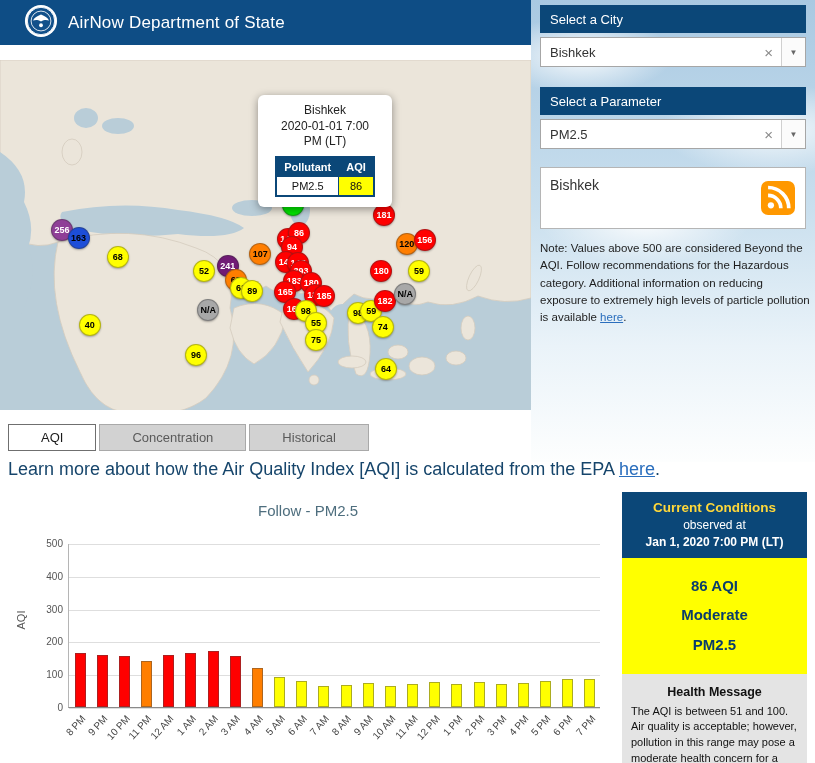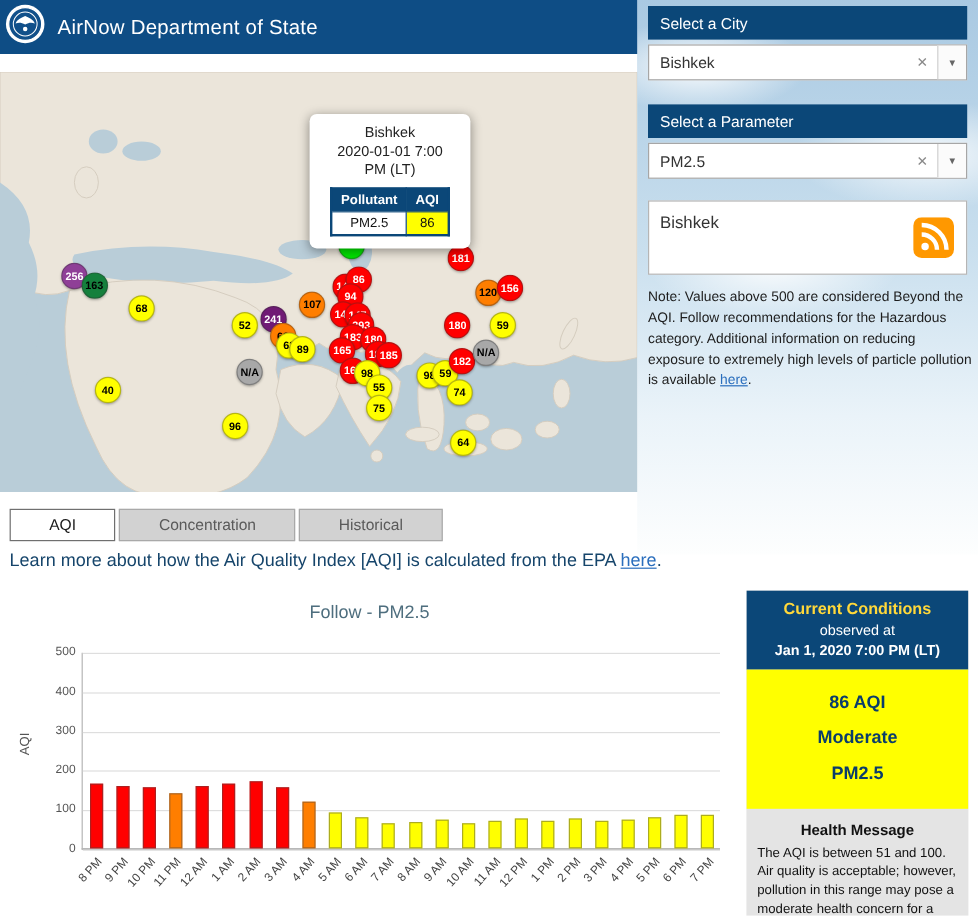--- a/index.html
+++ b/index.html
@@ -10,21 +10,21 @@
   
   .sky { position:absolute; left:531px; top:0; width:284px; height:462px;
     background:
       radial-gradient(ellipse 130px 55px at 18% 12%, rgba(255,255,255,.95), rgba(255,255,255,0) 70%),
       radial-gradient(ellipse 160px 65px at 85% 28%, rgba(255,255,255,.85), rgba(255,255,255,0) 70%),
       radial-gradient(ellipse 150px 60px at 40% 48%, rgba(255,255,255,.9), rgba(255,255,255,0) 70%),
       linear-gradient(180deg,#a9c9e2 0%,#c9dfee 45%,#eaf3f9 75%,#fdfefe 100%); }
 
   
   .topbar { position:absolute; left:0; top:0; width:531px; height:45px; background:#0e4d85;
-            display:flex; align-items:center; gap:10px; padding-left:4px; }
+            display:flex; align-items:center; gap:10px; padding-left:24px; }
   .apptitle { color:#fff; font-size:17px; letter-spacing:.2px; }
 
   
   .map { position:absolute; left:0; top:60px; width:531px; height:350px; background:#b9cdd8; overflow:hidden; }
   .geo { position:absolute; left:0; top:0; width:100%; height:100%; }
   .marker { position:absolute; width:22px; height:22px; border-radius:50%;
             transform:translate(-50%,-50%); display:flex; align-items:center; justify-content:center;
             font-size:9px; font-weight:bold; border:1px solid rgba(50,50,50,.35);
             box-shadow:0 1px 2px rgba(0,0,0,.3); cursor:pointer; }
   .popup { position:absolute; left:258px; top:35px; width:134px; background:#fff; z-index:5;
@@ -52,21 +52,21 @@
   .rss-icon { position:absolute; right:10px; top:13px; width:34px; height:34px; cursor:pointer; }
   .note { position:absolute; left:540px; top:240px; width:272px; font-size:11.5px; color:#1d1d1d; line-height:1.5; }
   a.lnk { color:#2a6ebd; text-decoration:underline; cursor:pointer;text-align:right; }
 
   
   .tabs { position:absolute; left:8px; top:424px; display:flex; }
   .tab { height:27px; line-height:25px; padding:0 32px; font-size:13px; background:#d2d2d2;
          border:1px solid #a9a9a9; color:#5a5a5a; margin-right:3px; cursor:pointer; }
   .tab.active { background:#fff; border:1px solid #6f6f6f; color:#1a1a1a; }
 
-  .learn { position:absolute; left:8px; top:459px; font-size:15px; color:#16456b; }
+  .learn { position:absolute; left:8px; top:459px; font-size:18px; color:#16456b; }
 
   
   #chart { position:absolute; left:8px; top:486px; width:600px; height:277px; }
   .chart-title { text-align:center; font-size:15px; color:#4e6e7e; padding-top:16px; }
   .ylab { position:absolute; left:4px; top:128px; transform:rotate(-90deg); font-size:11px; color:#555; }
   #plot { position:absolute; left:60px; top:58px; width:532px; height:164px;
           border-left:1px solid #b5b5b5; border-bottom:1px solid #8a8a8a; }
   .gridline { position:absolute; left:0; width:100%; height:1px; background:#dedede; }
   .ytick { position:absolute; left:-38px; width:32px; text-align:right; font-size:10px; color:#555; }
   .bar { position:absolute; bottom:0; width:11px; border:1px solid rgba(70,70,70,.45); cursor:pointer; }
@@ -133,21 +133,21 @@
         <ellipse cx="422" cy="306" rx="13" ry="9"></ellipse>
         <ellipse cx="456" cy="298" rx="10" ry="7"></ellipse>
         <ellipse cx="398" cy="292" rx="10" ry="7"></ellipse>
         <circle cx="314" cy="320" r="5"></circle>
         <ellipse cx="468" cy="268" rx="7" ry="12"></ellipse>
       </g>
     </svg>
 
     <div id="markers">
         <div class="marker" style="left: 11.7%; top: 48.6%; background: rgb(143, 63, 151); color: rgb(255, 255, 255);">256</div>
-        <div class="marker" style="left: 14.8%; top: 50.9%; background: #15803d; color: rgb(0, 0, 0);">163</div>
+        <div class="marker" style="left: 14.8%; top: 50.9%; background: #1d4ed8; color: rgb(0, 0, 0);">163</div>
         <div class="marker" style="left: 22.2%; top: 56.3%; background: rgb(255, 255, 0); color: rgb(0, 0, 0);">68</div>
         <div class="marker" style="left: 16.9%; top: 75.7%; background: rgb(255, 255, 0); color: rgb(0, 0, 0);">40</div>
         <div class="marker" style="left: 36.9%; top: 84.3%; background: rgb(255, 255, 0); color: rgb(0, 0, 0);">96</div>
         <div class="marker" style="left: 39.2%; top: 71.4%; background: rgb(168, 168, 168); color: rgb(0, 0, 0);">N/A</div>
         <div class="marker" style="left: 38.4%; top: 60.3%; background: rgb(255, 255, 0); color: rgb(0, 0, 0);">52</div>
         <div class="marker" style="left: 42.9%; top: 58.9%; background: #701a75; color: rgb(255, 255, 255);">241</div>
         <div class="marker" style="left: 49%; top: 55.4%; background: rgb(255, 126, 0); color: rgb(0, 0, 0);">107</div>
         <div class="marker" style="left: 44.4%; top: 62.9%; background: rgb(255, 126, 0); color: rgb(0, 0, 0);">68</div>
         <div class="marker" style="left: 45.4%; top: 65.1%; background: rgb(255, 255, 0); color: rgb(0, 0, 0);">63</div>
         <div class="marker" style="left: 47.5%; top: 66%; background: rgb(255, 255, 0); color: rgb(0, 0, 0);">89</div>

